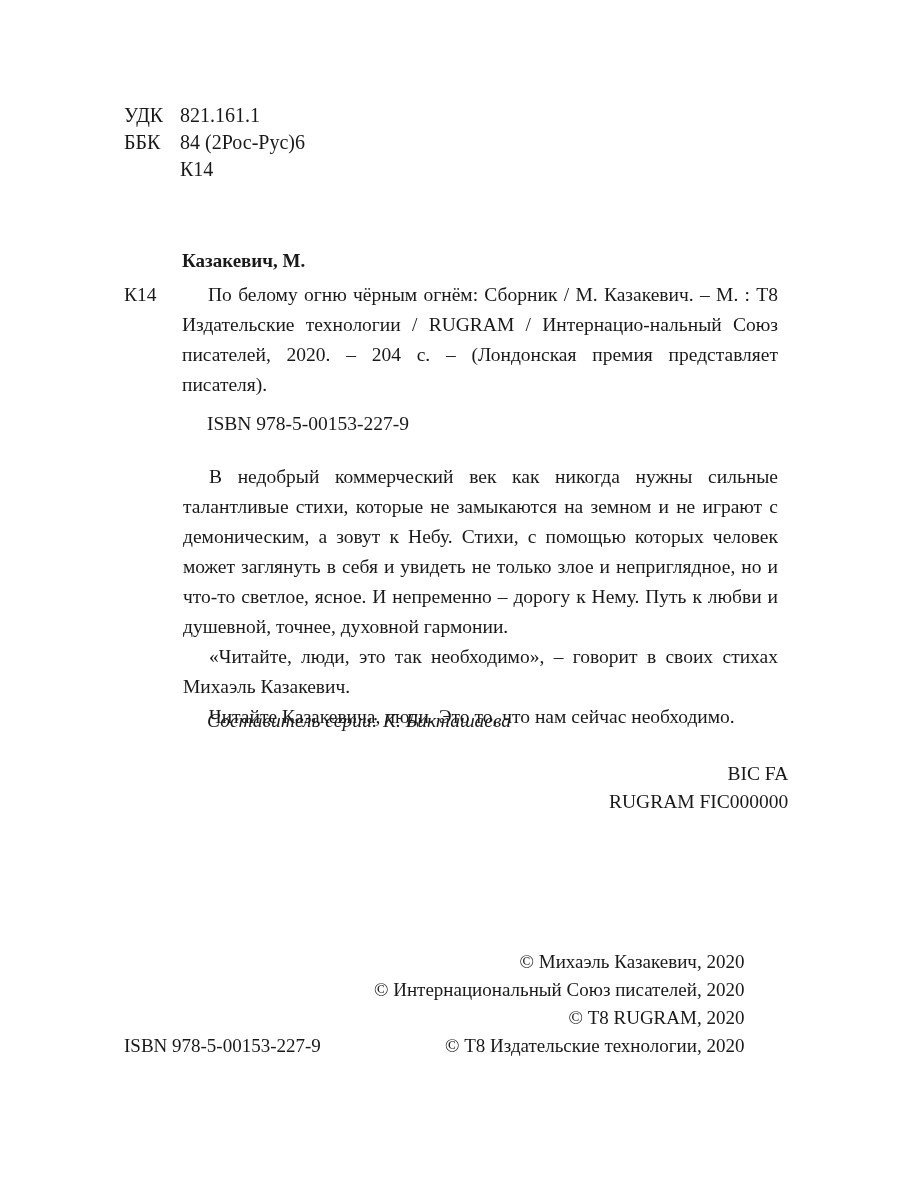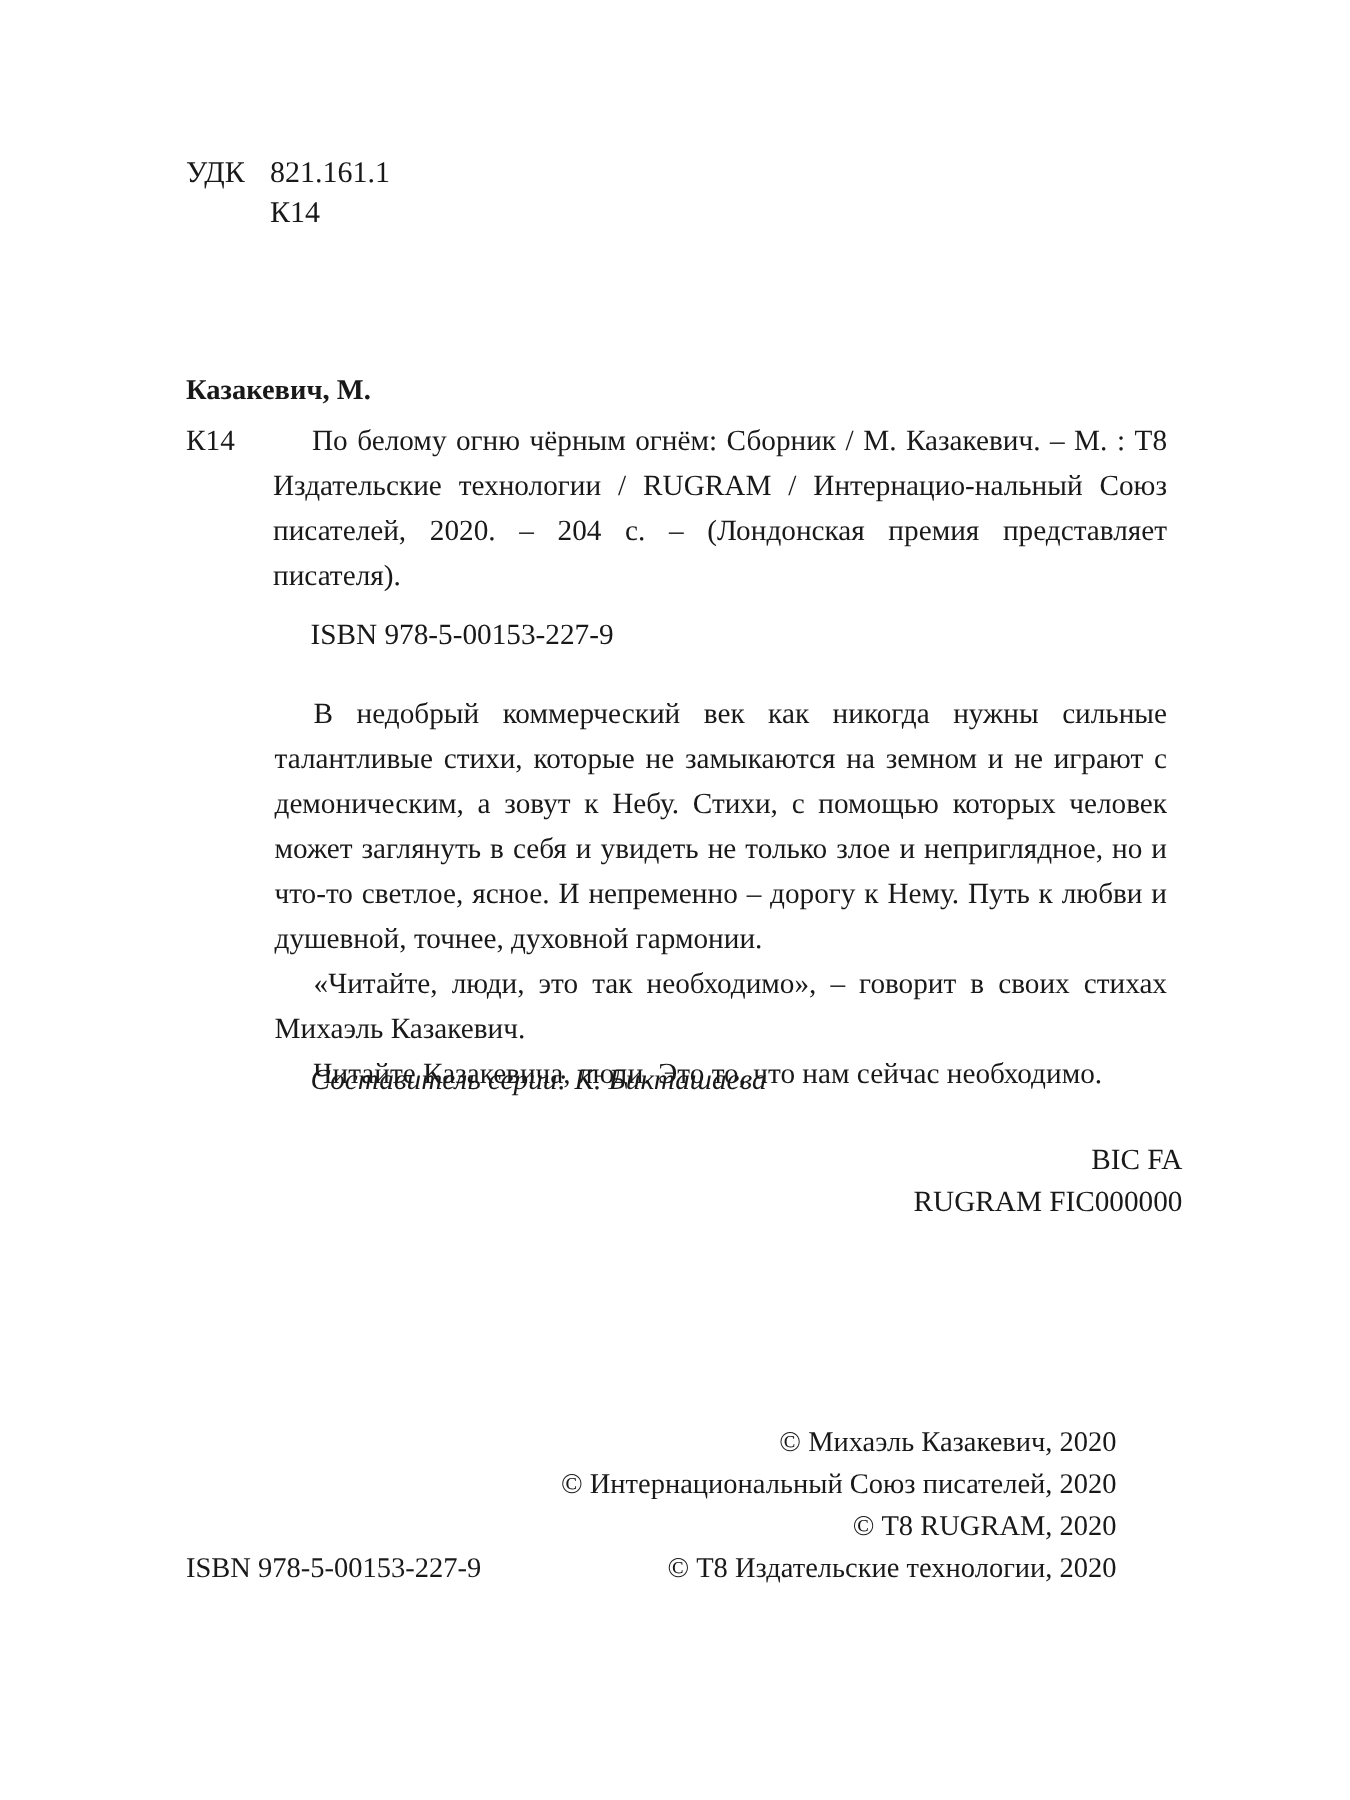--- a/index.html
+++ b/index.html
@@ -53,20 +53,21 @@
   .biblio {
     position: absolute;
     left: 124px;
     top: 248px;
     width: 654px;
   }
   .biblio-author {
     font-weight: bold;
     font-size: 19px;
     line-height: 26px;
+    margin-left: 58px;
   }
   .biblio-body {
     position: relative;
     margin-top: 6px;
     font-size: 19.5px;
     line-height: 30px;
     text-align: justify;
     text-justify: inter-word;
     padding-left: 58px;
     text-indent: 26px;
@@ -160,20 +161,23 @@
 </style>
 </head>
 <body>
 
 <div class="page">
 
   <div class="class-block">
     <div class="class-row">
       <span class="class-key">УДК</span><span class="class-val">821.161.1</span>
     </div>
+    <div class="class-row">
+      <span class="class-key">ББК</span><span class="class-val">84 (2Рос-Рус)6</span>
+    </div>
     <span class="class-code">К14</span>
   </div>
 
   <div class="biblio">
     <div class="biblio-author">Казакевич, М.</div>
     <div class="biblio-body">
       <span class="biblio-sigla">К14</span><span>По белому огню чёрным огнём: Сборник / М. Казакевич. – М. : Т8 Издательские технологии / RUGRAM / Интернацио-нальный Союз писателей, 2020. – 204 с. – (Лондонская премия представляет писателя).</span>
     </div>
   </div>
 

